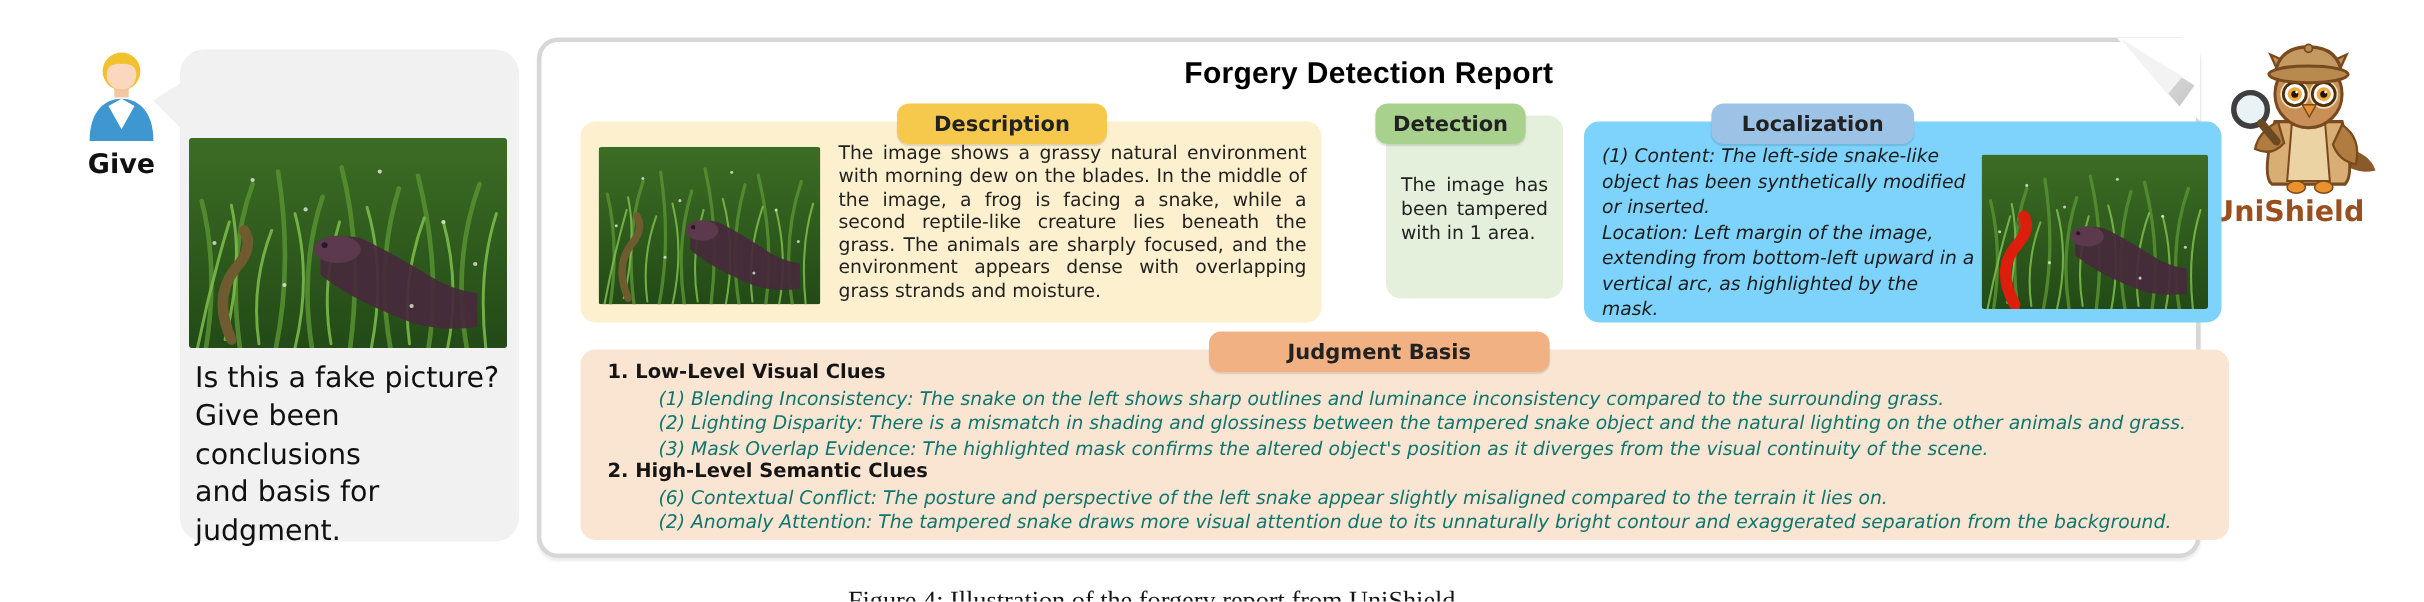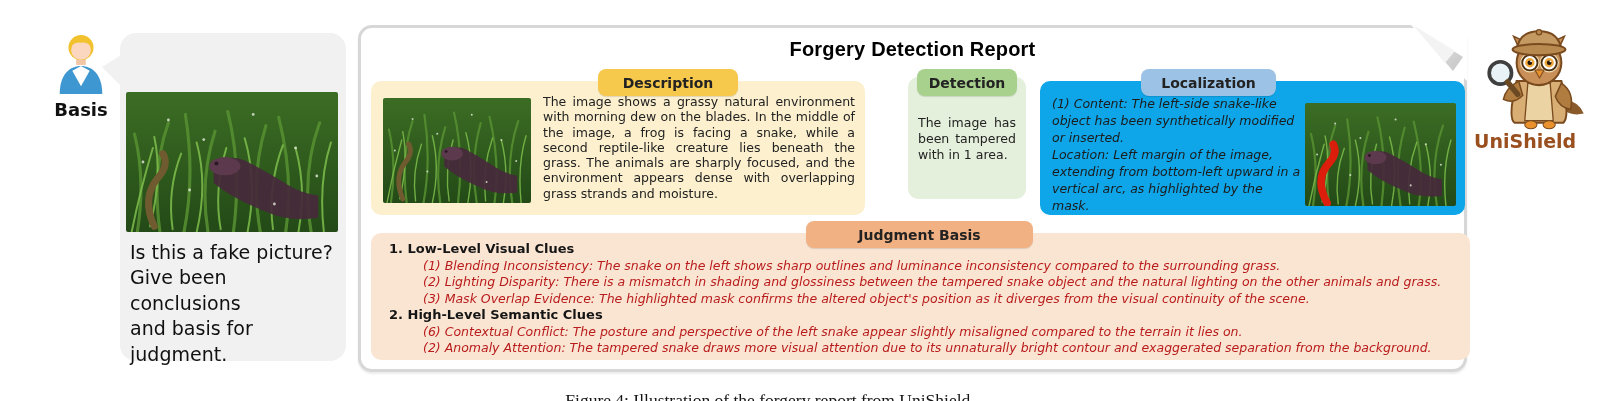--- a/index.html
+++ b/index.html
@@ -24,44 +24,44 @@
             background:#fff; border:3px solid #D7D7D7; border-radius:14px;
             box-shadow:0 2px 2px rgba(0,0,0,0.08); }
   .fold { position:absolute; top:-3px; right:-3px; }
   .report-title { position:absolute; left:0; top:10px; width:100%; text-align:center;
                   font-size:20px; font-weight:bold; color:#000000;
                   font-family:"Liberation Sans", sans-serif; letter-spacing:0.2px; }
 
   .tab { position:absolute; height:27px; border-radius:8px; z-index:3;
          display:flex; align-items:center; justify-content:center;
          font-size:14px; font-weight:bold; color:#222; box-shadow:0 1px 1px rgba(0,0,0,0.12); }
-  .panel { position:absolute; border-radius:10px; z-index:1; }
+  .panel { position:absolute; border-radius:10px; z-index:1;margin-left:16px; }
 
   .tab-desc  { left:237px; top:41px; width:140px; background:#F6C84C; }
   .panel-desc{ left:10px;  top:53px; width:494px; height:134px; background:#FCF0CE; }
   .desc-img  { position:absolute; left:12px; top:17px; width:148px; height:105px; border-radius:2px; }
   .desc-text { position:absolute; left:172px; top:13px; width:312px;
                font-size:12.5px; line-height:15.3px; color:#222; text-align:justify; }
 
   .tab-det   { left:556px; top:41px; width:100px; background:#A9D18E; }
   .panel-det { left:547px; top:49px; width:118px; height:122px; background:#E4F0DC; }
   .det-text  { position:absolute; left:10px; top:38px; width:98px;
                font-size:12.5px; line-height:16px; color:#222; text-align:justify; }
 
   .tab-loc   { left:780px; top:41px; width:135px; background:#9CC3E5; }
-  .panel-loc { left:679px; top:53px; width:425px; height:134px; background:#0ea5e9; }
+  .panel-loc { left:679px; top:53px; width:425px; height:134px; background:#7dd3fc; }
   .loc-text  { position:absolute; left:12px; top:14px; width:252px;
                font-size:12.5px; line-height:17px; color:#1c1c1c; font-style:italic; }
   .loc-img   { position:absolute; left:265px; top:22px; width:151px; height:103px; border-radius:2px; }
 
   .tab-jud   { left:445px; top:193px; width:227px; background:#F2B183; }
   .panel-jud { left:10px; top:205px; width:1099px; height:127px; background:#FAE5D3; }
   .jud-body  { position:absolute; left:18px; top:8px; right:14px; }
   .jud-heading { font-size:13px; font-weight:bold; color:#151515; line-height:16.5px; }
-  .jud-item  { font-size:12.5px; color:#b91c1c; padding-left:34px; line-height:16.5px; font-style:italic; }
+  .jud-item  { font-size:12.5px; color:#0f766e; padding-left:34px; line-height:16.5px; font-style:italic; }
 
   
   .mascot { position:absolute; left:1478px; top:24px; width:122px; height:106px; }
   .mascot-label { position:absolute; left:1474px; top:130px; width:130px; text-align:left;
                   font-weight:bold; font-size:19px; color:#9A4F1E; }
 
   
   .caption { position:absolute; left:0; top:390px; width:1540px; text-align:center;
              font-family:"Liberation Serif", serif; font-size:17.5px; color:#151515; }
 
@@ -122,21 +122,21 @@
 </svg>
 
 <svg class="avatar" viewBox="0 0 60 64">
   <path d="M8 64 C8 44 18 35 30 35 C42 35 52 44 52 64 Z" fill="#3E97D1"></path>
   <path d="M30 35 l9 5 -9 16 -9 -16 z" fill="#ffffff"></path>
   <rect x="25" y="24" width="10" height="10" fill="#F2C7A6"></rect>
   <circle cx="30" cy="16" r="13" fill="#F2C12E"></circle>
   <circle cx="30" cy="18.5" r="10.2" fill="#FAD7BE"></circle>
   <path d="M19 15 Q22 5 30 5 Q38 5 41 15 Q36 10 30 11 Q24 10 19 15 Z" fill="#F2C12E"></path>
 </svg>
-<div class="user-label">Basis</div>
+<div class="user-label">Give</div>
 
 <div class="bubble">
   <div class="bubble-tail"></div>
   <svg class="bubble-img" viewBox="0 0 150 100" preserveAspectRatio="none">
       <use href="#grassart"></use>
     </svg>
   <div class="bubble-question">Is this a fake picture?
 Give been conclusions
 and basis for judgment.</div>
 </div>

